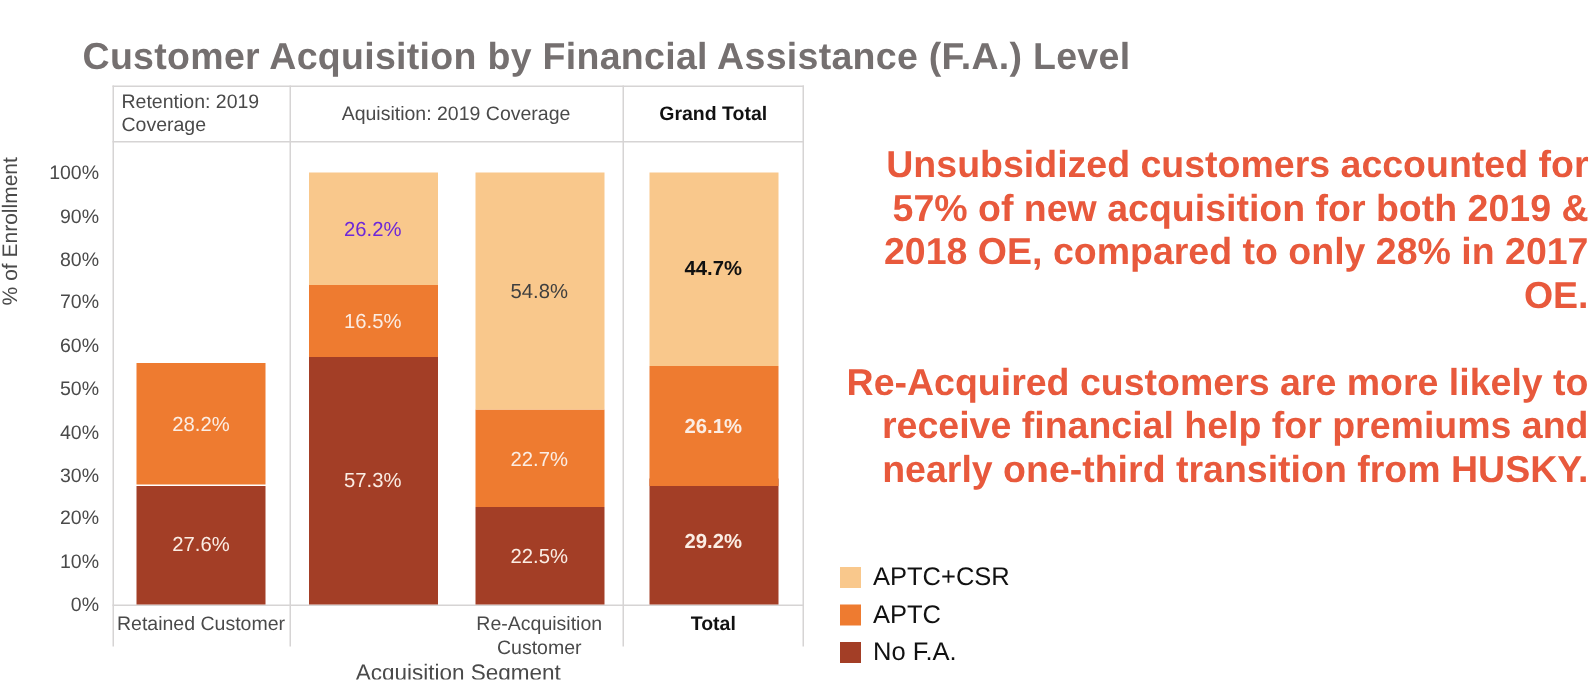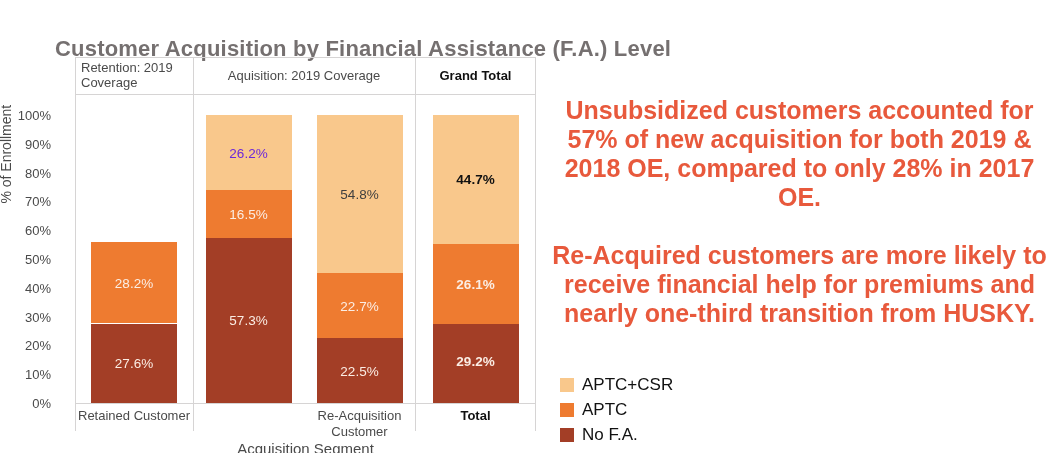--- a/index.html
+++ b/index.html
@@ -4,22 +4,22 @@
 <style>
   * { box-sizing: border-box; margin: 0; padding: 0; }
   html, body {
     width: 1059px; height: 453px; overflow: hidden;
     background: #ffffff;
     font-family: "Liberation Sans", sans-serif;
   }
   .page { position: relative; width: 1059px; height: 453px; }
 
   .chart-title {
-    position: absolute; left: 55px; top: 36px;
-    font-size: 22px; font-weight: bold; color: #757070; letter-spacing: 0.2px; text-align: right;
+    position: absolute; left: 55px; top: 24px;
+    font-size: 25px; font-weight: bold; color: #757070; letter-spacing: 0.2px; text-align: right;
   }
 
   
   .chart-frame {
     position: absolute; left: 75px; top: 57px; width: 461px; height: 380px;
   }
   .frame-border-left, .frame-border-right, .pane-divider {
     position: absolute; top: 0; width: 1px; height: 374px; background: #d6d4d4;
   }
   .frame-border-left { left: 0; }
@@ -44,36 +44,36 @@
   }
   .category-label {
     position: absolute; top: 351px; text-align: center;
     font-size: 13px; color: #4a4a4a; line-height: 1.25;
   }
   .category-label.bold { font-weight: bold; color: #111; }
 
   
   .y-axis { position: absolute; left: 28px; top: 57px; width: 40px; height: 380px; }
   .y-tick-label {
-    position: absolute; right: 17px; transform: translateY(-50%);
+    position: absolute; right: 2px; transform: translateY(-50%);
     font-size: 13px; color: #4a4a4a;
   }
   .y-axis-title {
     position: absolute; left: 6px; top: 245px;
     transform: rotate(-90deg) translateX(50%); transform-origin: left center;
     font-size: 14px; color: #4a4a4a; white-space: nowrap;
   }
   .x-axis-title {
     position: absolute; left: 75px; top: 440px; width: 461px; text-align: center;
     font-size: 15px; color: #4a4a4a;
   }
 
   
   .annotations {
-    position: absolute; left: 540px; top: 96px; width: 519px; text-align: center;
+    position: absolute; left: 540px; top: 96px; width: 519px; text-align: right;
   }
   .annotation {
     font-size: 25px; font-weight: bold; color: #e8593c; line-height: 1.16;
   }
   .annotation + .annotation { margin-top: 29px; }
 
   
   .legend { position: absolute; left: 560px; top: 372px; }
   .legend-item { display: flex; align-items: center; height: 25px; }
   .legend-swatch { width: 14px; height: 14px; margin-right: 8px; flex: 0 0 auto; }

